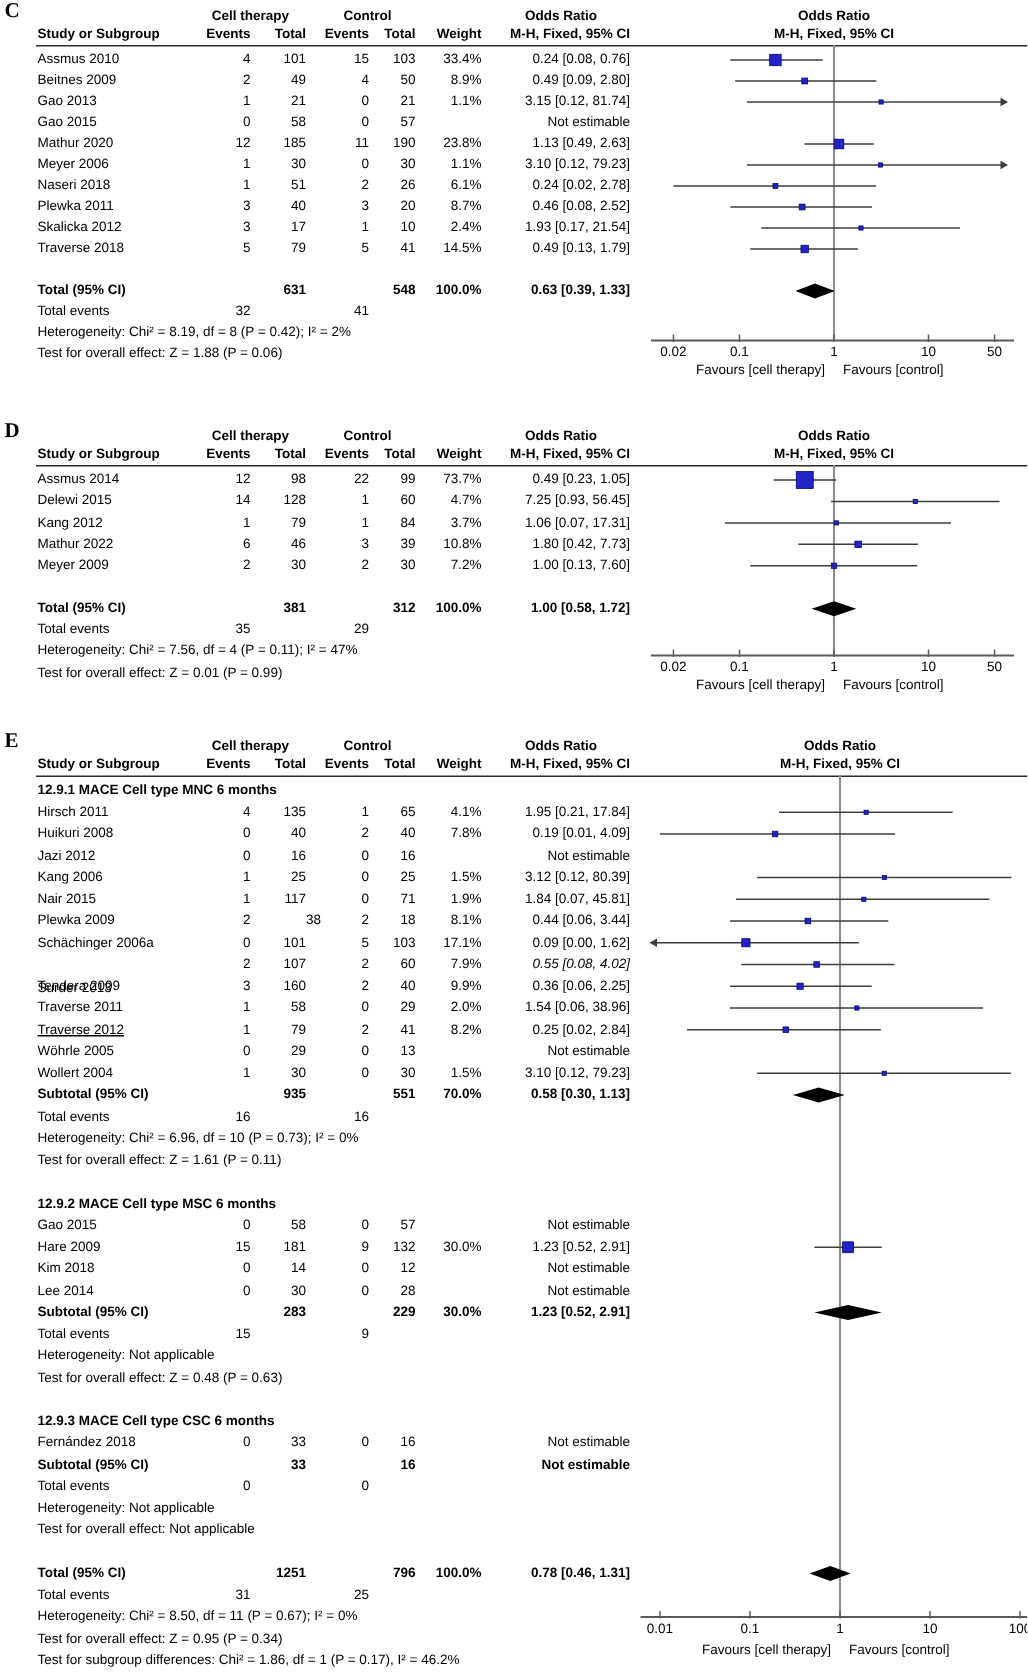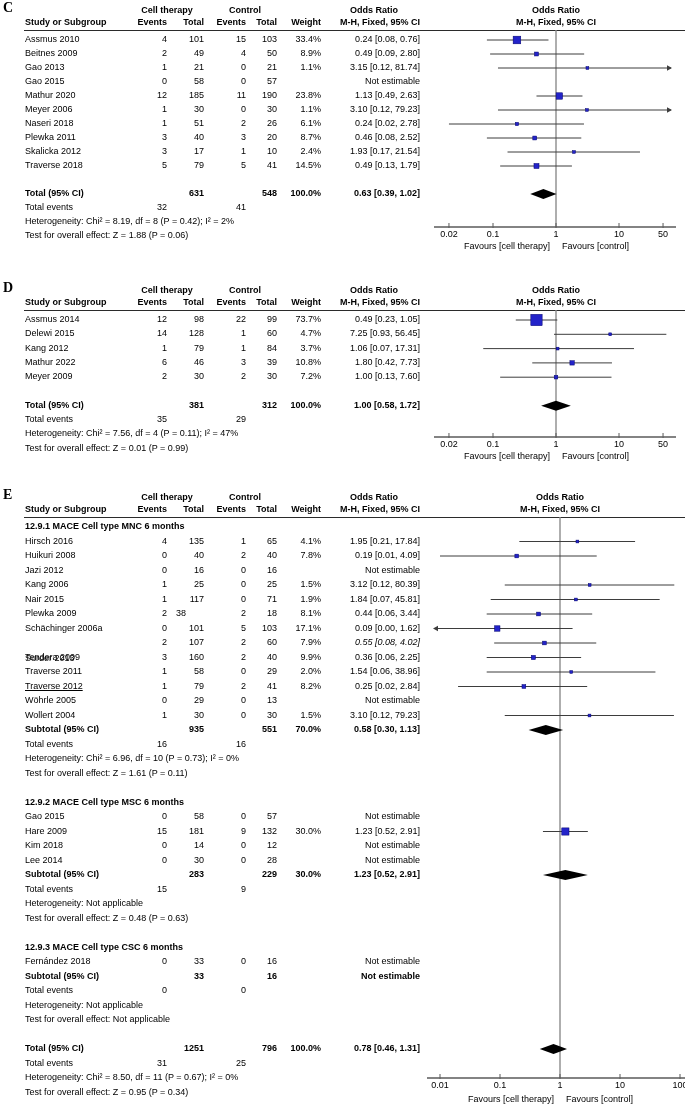--- a/index.html
+++ b/index.html
@@ -101,21 +101,21 @@
       <div class="t" style="top: 160px; right: 518px;">5</div>
       <div class="t" style="top: 160px; right: 481px;">79</div>
       <div class="t" style="top: 160px; right: 439px;">5</div>
       <div class="t" style="top: 160px; right: 408px;">41</div>
       <div class="t" style="top: 160px; right: 364px;">14.5%</div>
       <div class="t" style="top: 160px; right: 265px;">0.49 [0.13, 1.79]</div>
       <div class="t b" style="top: 188px; left: 25px;">Total (95% CI)</div>
       <div class="t b" style="top: 188px; right: 481px;">631</div>
       <div class="t b" style="top: 188px; right: 408px;">548</div>
       <div class="t b" style="top: 188px; right: 364px;">100.0%</div>
-      <div class="t b" style="top: 188px; right: 265px;">0.63 [0.39, 1.02]</div>
+      <div class="t b" style="top: 188px; right: 265px;">0.63 [0.39, 1.33]</div>
       <div class="t" style="top: 202px; left: 25px;">Total events</div>
       <div class="t" style="top: 202px; right: 518px;">32</div>
       <div class="t" style="top: 202px; right: 439px;">41</div>
       <div class="t" style="top: 216px; left: 25px;">Heterogeneity: Chi² = 8.19, df = 8 (P = 0.42); I² = 2%</div>
       <div class="t" style="top: 230px; left: 25px;">Test for overall effect: Z = 1.88 (P = 0.06)</div>
       <svg width="260" height="237" viewBox="0 0 260 237" style="left:425px;top:30px;">
         <line x1="131" y1="0" x2="131" y2="197" stroke="#8c8c8c" stroke-width="1.4"></line>
         <line x1="61.89466918049243" y1="10" x2="123.49125631368986" y2="10" stroke="#3d3d3d" stroke-width="1"></line>
         <rect x="88.13898784275597" y="6.18567961492483" width="7.628640770150342" height="7.628640770150342" fill="#2323c9" stroke="#00006e" stroke-width="0.5"></rect>
         <line x1="65.11727809467743" y1="24" x2="159.17095597455977" y2="24" stroke="#3d3d3d" stroke-width="1"></line>
@@ -249,21 +249,21 @@
       <div class="t b" style="top: 504px; left: 25px;">Study or Subgroup</div>
       <div class="t b" style="top: 504px; right: 518px;">Events</div>
       <div class="t b" style="top: 504px; right: 481px;">Total</div>
       <div class="t b" style="top: 504px; right: 439px;">Events</div>
       <div class="t b" style="top: 504px; right: 408px;">Total</div>
       <div class="t b" style="top: 504px; right: 364px;">Weight</div>
       <div class="t b" style="top: 504px; right: 265px;">M-H, Fixed, 95% CI</div>
       <div class="t b" style="top: 504px; left: 500px; width: 120px; text-align: center;">M-H, Fixed, 95% CI</div>
       <div class="rule" style="top: 517px;"></div>
       <div class="t b" style="top: 521px; left: 25px;">12.9.1 MACE Cell type MNC 6 months</div>
-      <div class="t" style="top: 535.5px; left: 25px;">Hirsch 2016</div>
+      <div class="t" style="top: 535.5px; left: 25px;">Hirsch 2011</div>
       <div class="t" style="top: 535.5px; right: 518px;">4</div>
       <div class="t" style="top: 535.5px; right: 481px;">135</div>
       <div class="t" style="top: 535.5px; right: 439px;">1</div>
       <div class="t" style="top: 535.5px; right: 408px;">65</div>
       <div class="t" style="top: 535.5px; right: 364px;">4.1%</div>
       <div class="t" style="top: 535.5px; right: 265px;">1.95 [0.21, 17.84]</div>
       <div class="t" style="top: 550px; left: 25px;">Huikuri 2008</div>
       <div class="t" style="top: 550px; right: 518px;">0</div>
       <div class="t" style="top: 550px; right: 481px;">40</div>
       <div class="t" style="top: 550px; right: 439px;">2</div>
@@ -285,21 +285,21 @@
       <div class="t" style="top: 579px; right: 265px;">3.12 [0.12, 80.39]</div>
       <div class="t" style="top: 593.5px; left: 25px;">Nair 2015</div>
       <div class="t" style="top: 593.5px; right: 518px;">1</div>
       <div class="t" style="top: 593.5px; right: 481px;">117</div>
       <div class="t" style="top: 593.5px; right: 439px;">0</div>
       <div class="t" style="top: 593.5px; right: 408px;">71</div>
       <div class="t" style="top: 593.5px; right: 364px;">1.9%</div>
       <div class="t" style="top: 593.5px; right: 265px;">1.84 [0.07, 45.81]</div>
       <div class="t" style="top: 608px; left: 25px;">Plewka 2009</div>
       <div class="t" style="top: 608px; right: 518px;">2</div>
-      <div class="t" style="top: 608px; right: 499px;">38</div>
+      <div class="t" style="top: 608px; right: 471px;">38</div>
       <div class="t" style="top: 608px; right: 439px;">2</div>
       <div class="t" style="top: 608px; right: 408px;">18</div>
       <div class="t" style="top: 608px; right: 364px;">8.1%</div>
       <div class="t" style="top: 608px; right: 265px;">0.44 [0.06, 3.44]</div>
       <div class="t" style="top: 622.5px; left: 25px;">Schächinger 2006a</div>
       <div class="t" style="top: 622.5px; right: 518px;">0</div>
       <div class="t" style="top: 622.5px; right: 481px;">101</div>
       <div class="t" style="top: 622.5px; right: 439px;">5</div>
       <div class="t" style="top: 622.5px; right: 408px;">103</div>
       <div class="t" style="top: 622.5px; right: 364px;">17.1%</div>
@@ -410,20 +410,21 @@
       <div class="t b" style="top: 1043px; left: 25px;">Total (95% CI)</div>
       <div class="t b" style="top: 1043px; right: 481px;">1251</div>
       <div class="t b" style="top: 1043px; right: 408px;">796</div>
       <div class="t b" style="top: 1043px; right: 364px;">100.0%</div>
       <div class="t b" style="top: 1043px; right: 265px;">0.78 [0.46, 1.31]</div>
       <div class="t" style="top: 1057.5px; left: 25px;">Total events</div>
       <div class="t" style="top: 1057.5px; right: 518px;">31</div>
       <div class="t" style="top: 1057.5px; right: 439px;">25</div>
       <div class="t" style="top: 1072px; left: 25px;">Heterogeneity: Chi² = 8.50, df = 11 (P = 0.67); I² = 0%</div>
       <div class="t" style="top: 1086.5px; left: 25px;">Test for overall effect: Z = 0.95 (P = 0.34)</div>
+      <div class="t" style="top: 1101px; left: 25px;">Test for subgroup differences: Chi² = 1.86, df = 1 (P = 0.17), I² = 46.2%</div>
       <svg width="260" height="601" viewBox="0 0 260 601" style="left:425px;top:517px;">
         <line x1="135" y1="0" x2="135" y2="561" stroke="#8c8c8c" stroke-width="1.4"></line>
         <line x1="94.3331576840352" y1="24.5" x2="210.08369100240623" y2="24.5" stroke="#3d3d3d" stroke-width="1"></line>
         <rect x="151.00207668175105" y="23.1" width="2.8" height="2.8" fill="#2323c9" stroke="#00006e" stroke-width="0.5"></rect>
         <line x1="15" y1="39" x2="171.70339848044046" y2="39" stroke="#3d3d3d" stroke-width="1"></line>
         <rect x="89.88193637139224" y="37.1567203142225" width="3.6865593715550005" height="3.6865593715550005" fill="#2323c9" stroke="#00006e" stroke-width="0.5"></rect>
         <line x1="79.7508747628575" y1="68" x2="249.31212171973914" y2="68" stroke="#3d3d3d" stroke-width="1"></line>
         <rect x="163.24927564110655" y="66.6" width="2.8" height="2.8" fill="#2323c9" stroke="#00006e" stroke-width="0.5"></rect>
         <line x1="65.70588240085544" y1="82.5" x2="234.65761750656497" y2="82.5" stroke="#3d3d3d" stroke-width="1"></line>
         <rect x="149.4890693805722" y="81.1" width="2.8" height="2.8" fill="#2323c9" stroke="#00006e" stroke-width="0.5"></rect>

